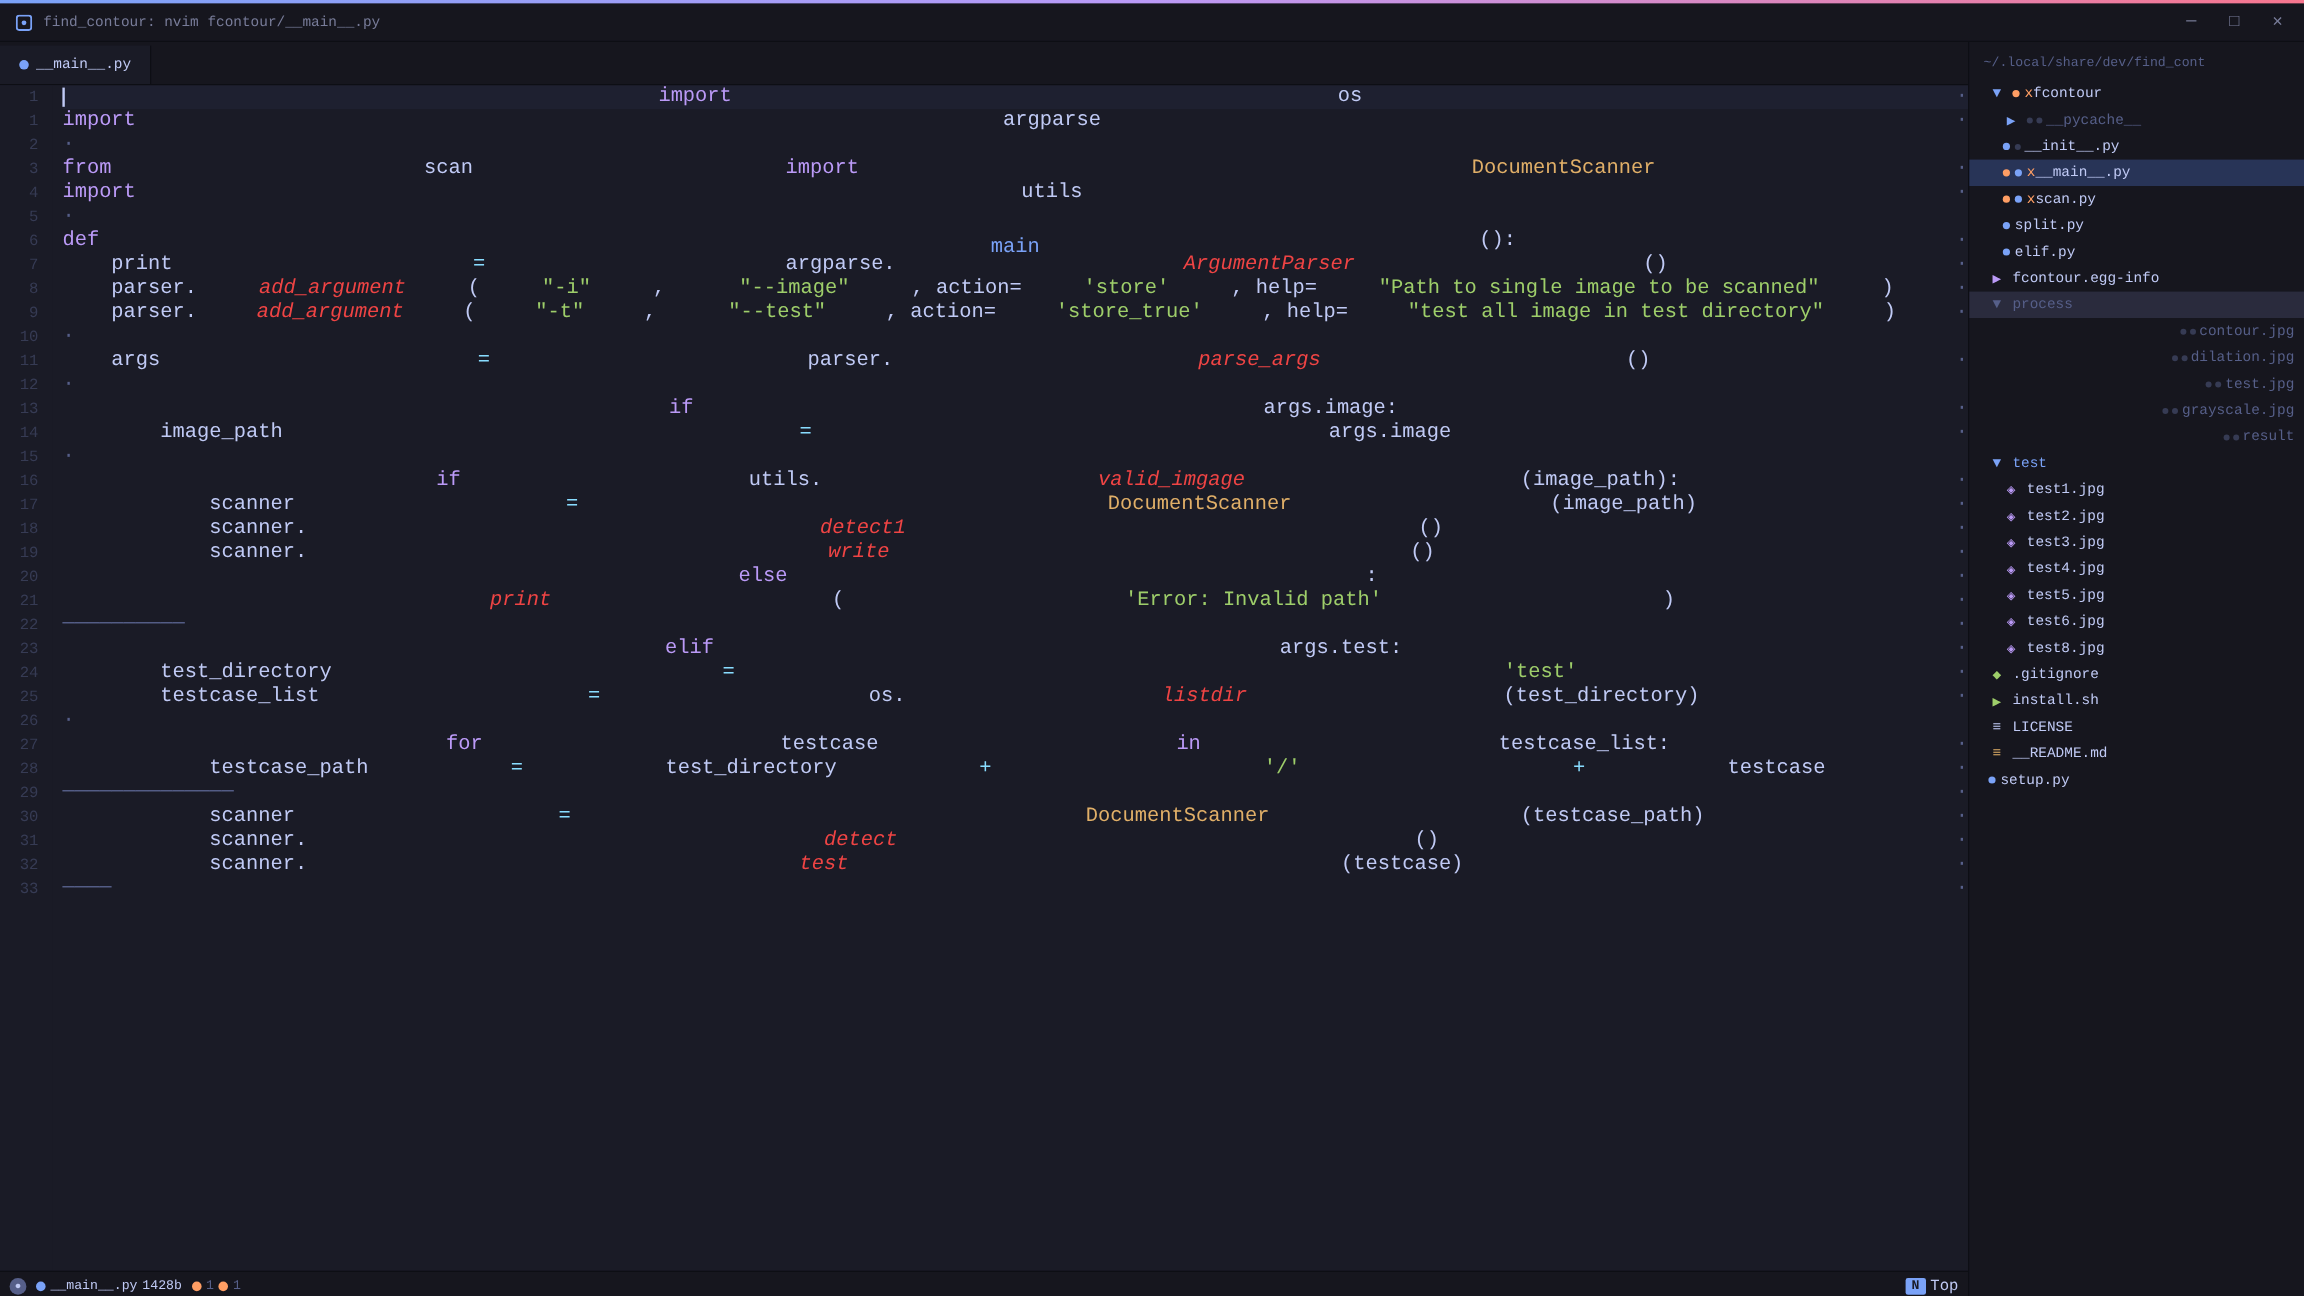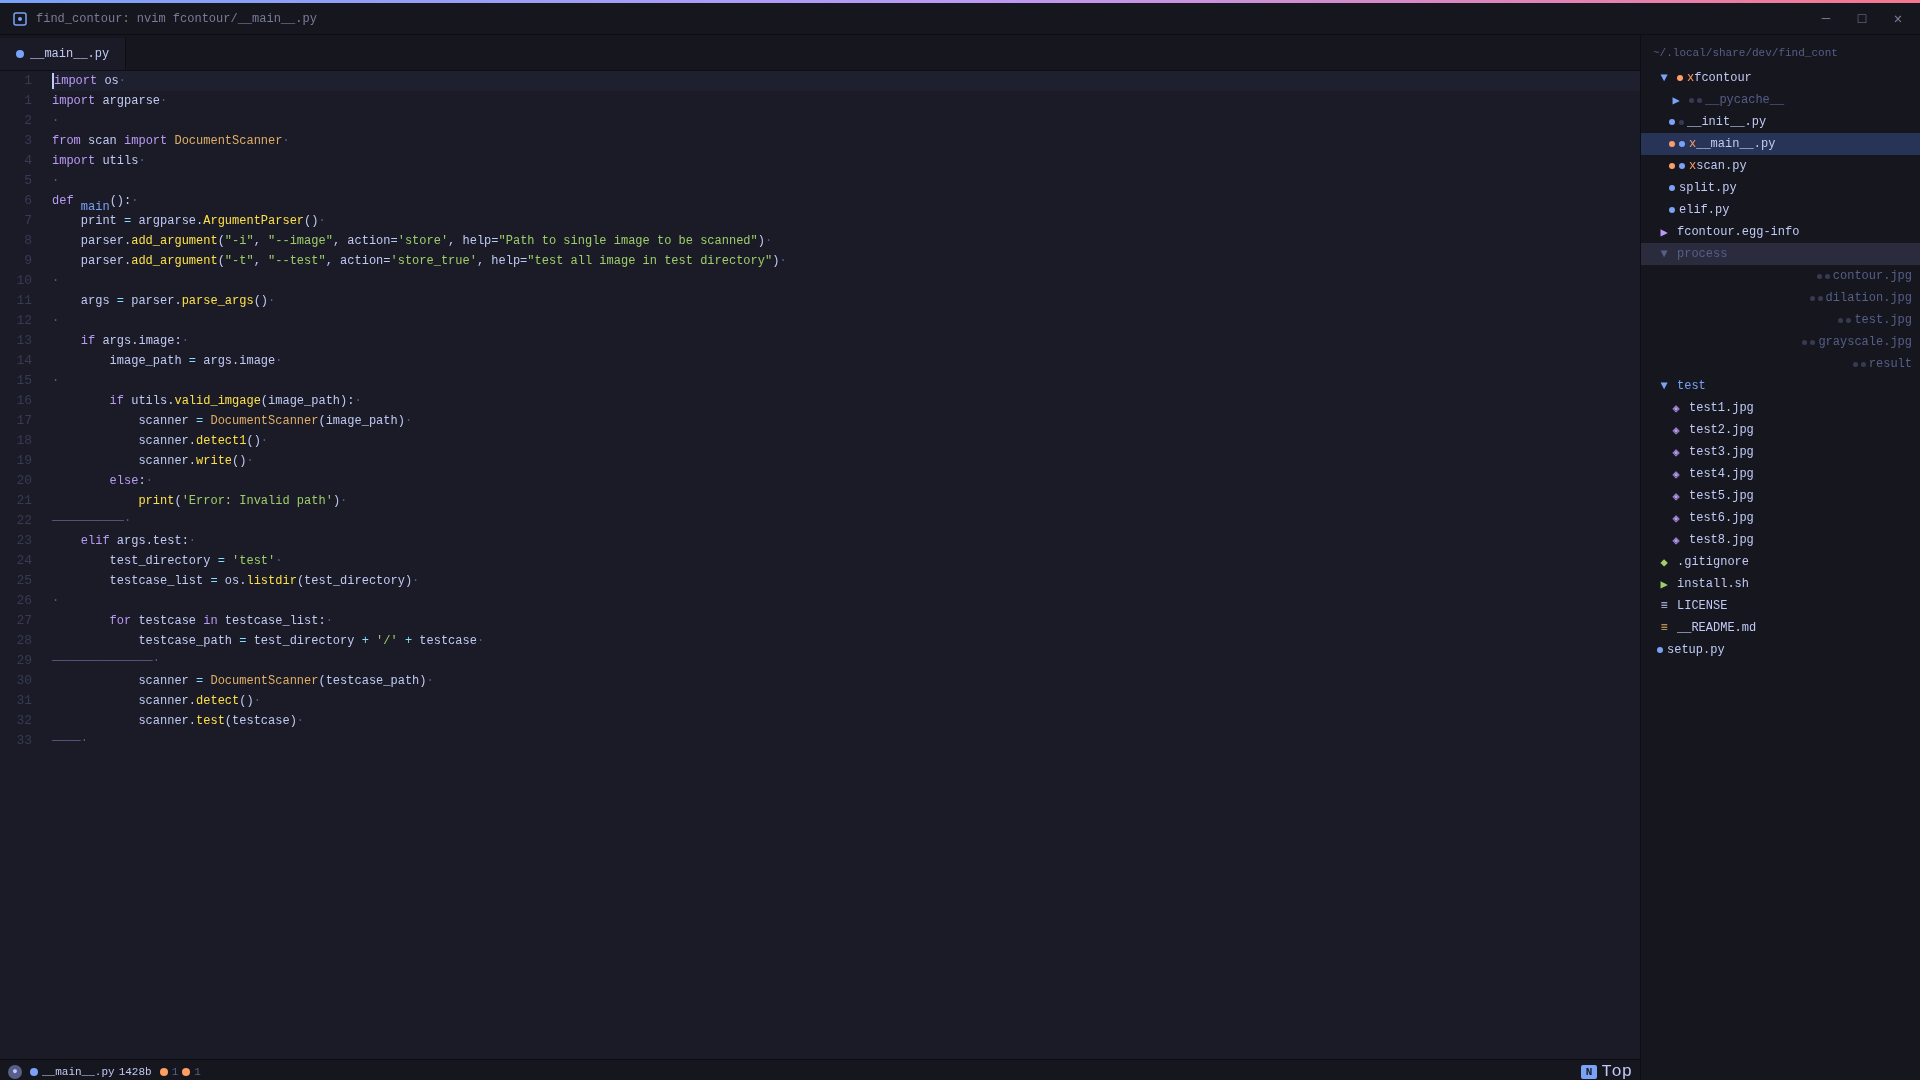--- a/index.html
+++ b/index.html
@@ -139,38 +139,39 @@
     }
     .code-content {
       flex: 1;
       padding-left: 8px;
       overflow-x: auto;
     }
     .code-line {
       height: 20px;
       line-height: 20px;
       white-space: pre;
-      font-size: 12px;
-      display: flex;
-      align-items: center;
+      font-size: 17px;
+      display: flex;
+      align-items: center;
+      justify-content: space-between;
     }
     .code-line.active-line {
       background: #1e2030;
     }
     .code-line .cursor {
       display: inline-block;
       width: 2px;
       height: 16px;
       background: #c0caf5;
       vertical-align: middle;
     }
 
     
     .kw { color: #bb9af7; } 
-    .fn { color: #fde047; } 
+    .fn { color: #ef4444; font-style: italic; } 
     .fn-def { color: #7aa2f7; margin-top: 12px; } 
     .str { color: #9ece6a; }
     .normal { color: #c0caf5; }
     .cls { color: #e0af68; }
     .op { color: #89ddff; }
     .dash { color: #565f89; }
 
     
     .status-bar {
       height: 24px;
@@ -219,21 +220,21 @@
     .status-n-badge {
       background: #7aa2f7;
       color: #1a1b26;
       padding: 1px 5px;
       border-radius: 2px;
       font-weight: bold;
       font-size: 11px;
     }
     .status-top {
       color: #c0caf5;
-      font-size: 17px;
+      font-size: 13px;
       text-align: center;
     }
 
     
     .sidebar {
       width: 280px;
       background: #16161e;
       border-left: 1px solid #0d0e14;
       overflow-y: auto;
       overflow-x: hidden;

